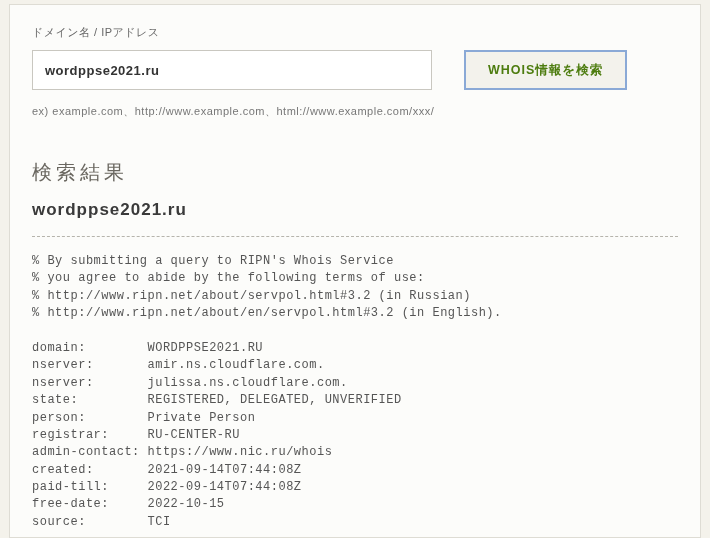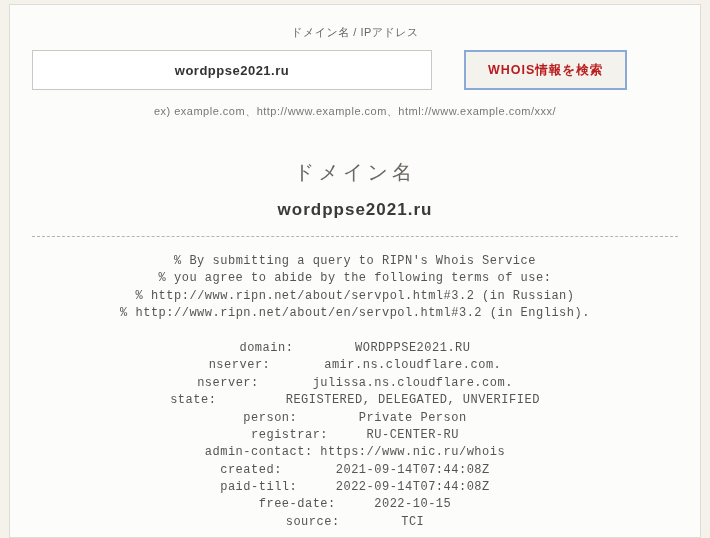--- a/index.html
+++ b/index.html
@@ -1,15 +1,15 @@
 <!DOCTYPE html>
 <html><head>
 <meta charset="utf-8">
 <style>
-  * { box-sizing: border-box; margin: 0; padding: 0; text-align: center; }
+  * { box-sizing: border-box; margin: 0; padding: 0; }
   html, body { width: 710px; height: 538px; }
   body {
     background: #f4f2eb;
     font-family: "Hiragino Kaku Gothic Pro", "Meiryo", sans-serif;
     font-size: 12px;
     color: #555;
     display: flex;
     justify-content: center;
   }
   .panel {
@@ -41,21 +41,21 @@
     font-weight: bold;
     color: #333;
     letter-spacing: 0.5px;
     outline: none;
   }
   .search-btn {
     height: 40px;
     padding: 0 22px;
     border: 2px solid #8aa9d6;
     background: #f3f2ec;
-    color: #b91c1c;
+    color: #4d7c0f;
     font-size: 12.5px;
     font-weight: bold;
     cursor: pointer;
     letter-spacing: 1px;
   }
   .example-line {
     font-size: 11px;
     color: #777;
     letter-spacing: 0.5px;
     margin-bottom: 40px;
@@ -95,21 +95,21 @@
 
   <div class="form-label">ドメイン名 / IPアドレス</div>
 
   <div class="form-row">
     <input type="text" class="domain-input" value="wordppse2021.ru" style="">
     <button class="search-btn">WHOIS情報を検索</button>
   </div>
 
   <div class="example-line">ex)   example.com、http://www.example.com、html://www.example.com/xxx/</div>
 
-  <div class="result-heading">ドメイン名</div>
+  <div class="result-heading">検索結果</div>
 
   <div class="result-domain">wordppse2021.ru</div>
 
   <hr class="divider">
 
   <pre class="whois-pre">% By submitting a query to RIPN's Whois Service
 % you agree to abide by the following terms of use:
 % http://www.ripn.net/about/servpol.html#3.2 (in Russian)
 % http://www.ripn.net/about/en/servpol.html#3.2 (in English).
 

